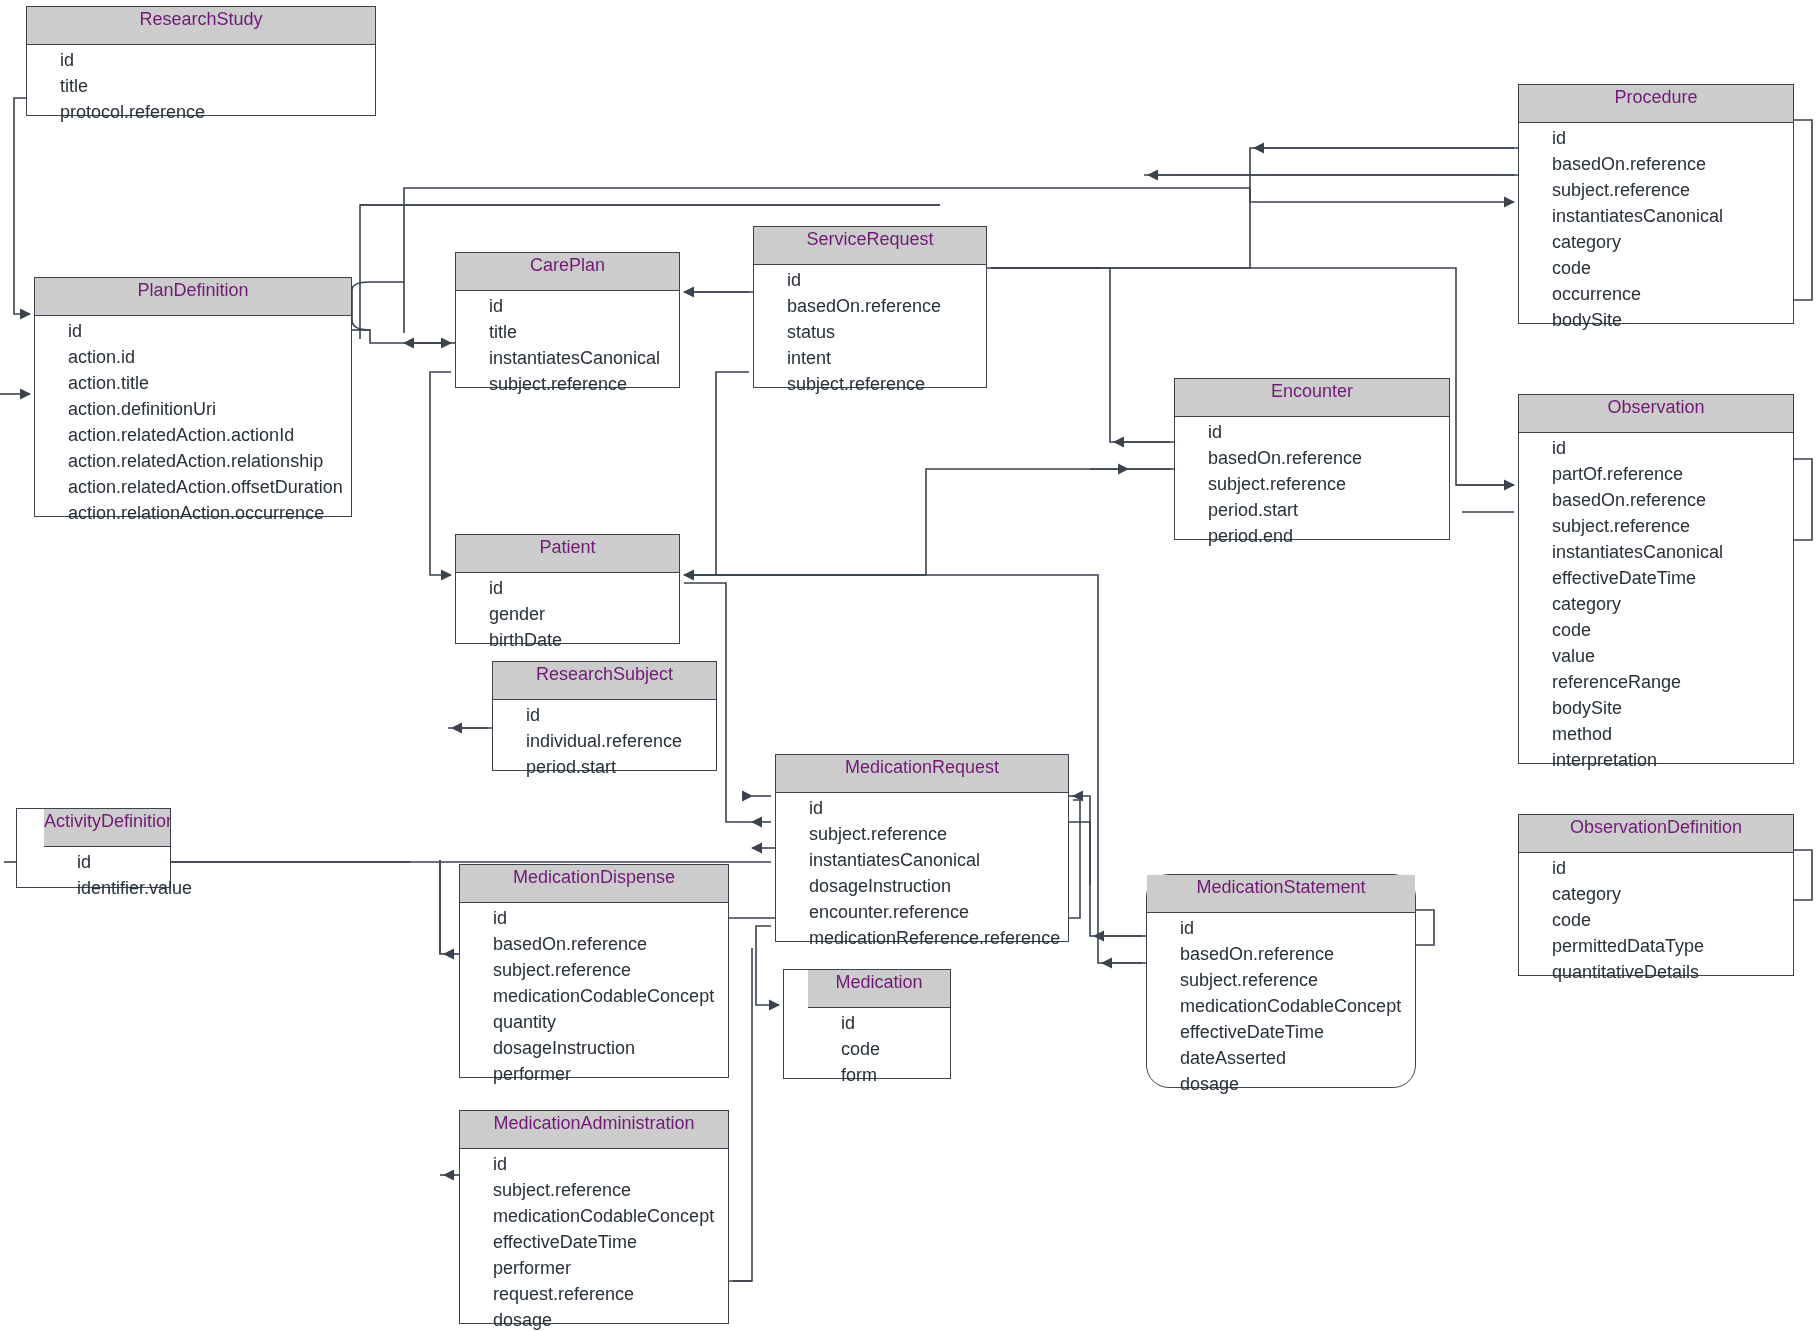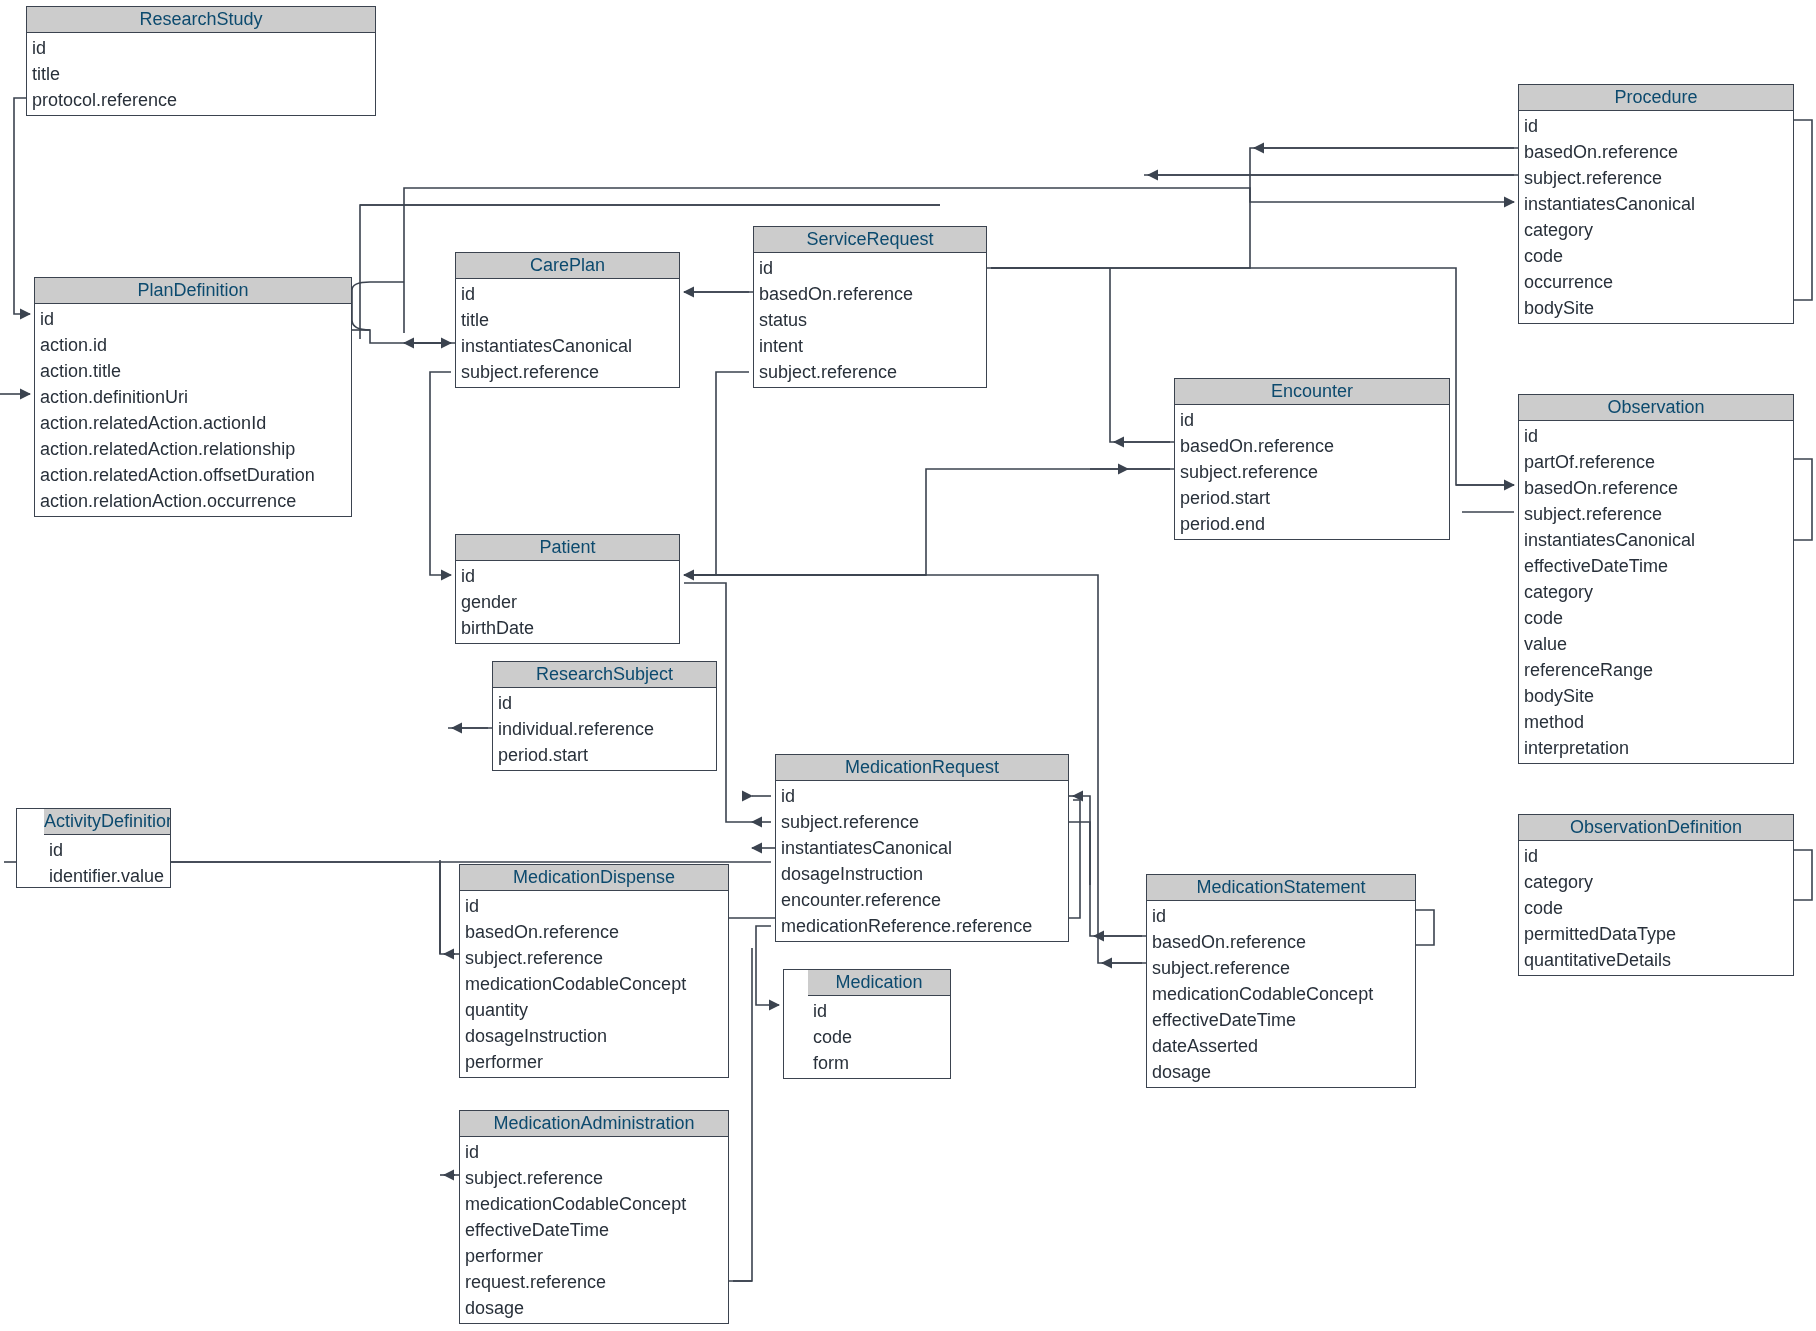--- a/index.html
+++ b/index.html
@@ -25,32 +25,33 @@
   }
   .entity {
     position: absolute;
     box-sizing: border-box;
     border: 1.6px solid #3b434f;
     background: #ffffff;
     z-index: 2;
   }
   .entity-title {
     box-sizing: border-box;
-    height: 26px;
+    height: 38px;
     line-height: 24px;
     background: #cccccc;
     border-bottom: 1.6px solid #3b434f;
     text-align: center;
     font-size: 18px;
-    color: #0c4a6e;
+    color: #701a75;
     white-space: nowrap;
     overflow: hidden;
   }
   .entity-fields {
     padding: 2px 0 4px 0;
+    margin-left: 28px;
   }
   .field {
     font-size: 18px;
     line-height: 26px;
     color: #28303a;
     padding-left: 5px;
     white-space: nowrap;
   }
 </style>
 </head>
@@ -295,21 +296,21 @@
         </div>
       </div>
       <div class="entity" style="left: 783px; top: 969px; width: 168px; height: 110px; padding-left: 24px;">
         <div class="entity-title">Medication</div>
         <div class="entity-fields">
           <div class="field">id</div>
           <div class="field">code</div>
           <div class="field">form</div>
         </div>
       </div>
-      <div class="entity" style="left: 1146px; top: 874px; width: 270px; height: 214px;">
+      <div class="entity" style="left: 1146px; top: 874px; width: 270px; height: 214px; border-radius: 23px;">
         <div class="entity-title">MedicationStatement</div>
         <div class="entity-fields">
           <div class="field">id</div>
           <div class="field">basedOn.reference</div>
           <div class="field">subject.reference</div>
           <div class="field">medicationCodableConcept</div>
           <div class="field">effectiveDateTime</div>
           <div class="field">dateAsserted</div>
           <div class="field">dosage</div>
         </div>

